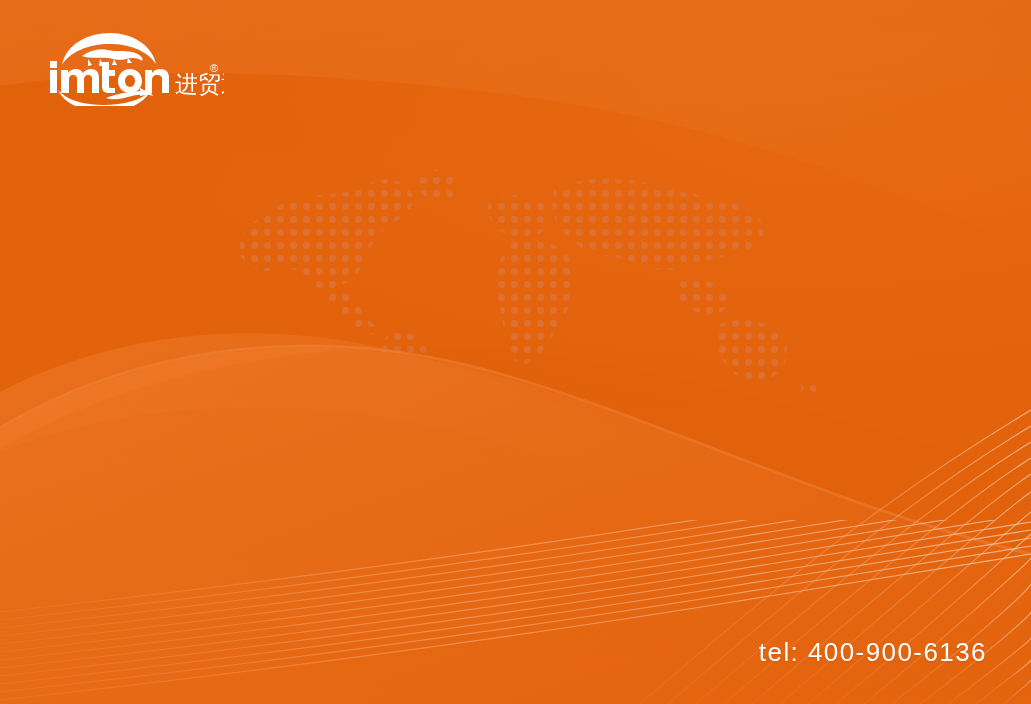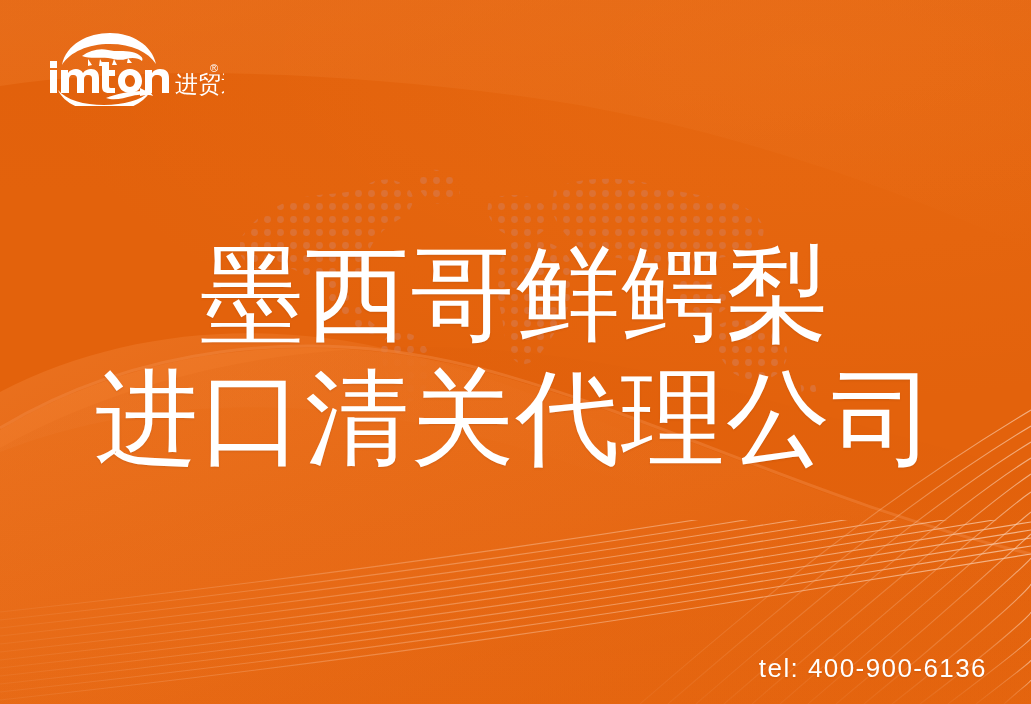--- a/index.html
+++ b/index.html
@@ -98,21 +98,21 @@
   }
   #hl-line-2 {
     font-size: 104px;
     line-height: 124px;
   }
 
   
   #tel {
     position: absolute;
     right: 44px;
-    bottom: 20px;
+    bottom: 36px;
     color: #ffffff;
     font-family: "Liberation Sans", "DejaVu Sans", sans-serif;
     font-size: 26px;
     letter-spacing: 0.055em;
     white-space: nowrap;
     text-shadow: 0 1px 2px rgba(120,48,0,0.20);
   }
 </style>
 </head>
 <body>
@@ -299,20 +299,16 @@
 
     <g fill="#ffffff">
       <path d="M14,62 C20,76 40,84 60,84 C80,84 98,77 106,64
                C96,72 80,77 60,77 C40,77 22,72 14,62 Z"></path>
       <path d="M62,70 C72,66 86,63 98,63 C104,63 108,65 109,68
                C104,66 96,66 88,68 C80,70 70,73 62,70 Z"></path>
       <path d="M96,60 L108,66 L96,68 Z"></path>
     </g>
   </svg>
 
-  <div id="headline">
-    <span class="hl-line" id="hl-line-1">墨西哥鲜鳄梨</span>
-    <span class="hl-line" id="hl-line-2">进口清关代理公司</span>
-  </div>
 
   <div id="tel">tel: 400-900-6136</div>
 
 </div>
 
 </body></html>

